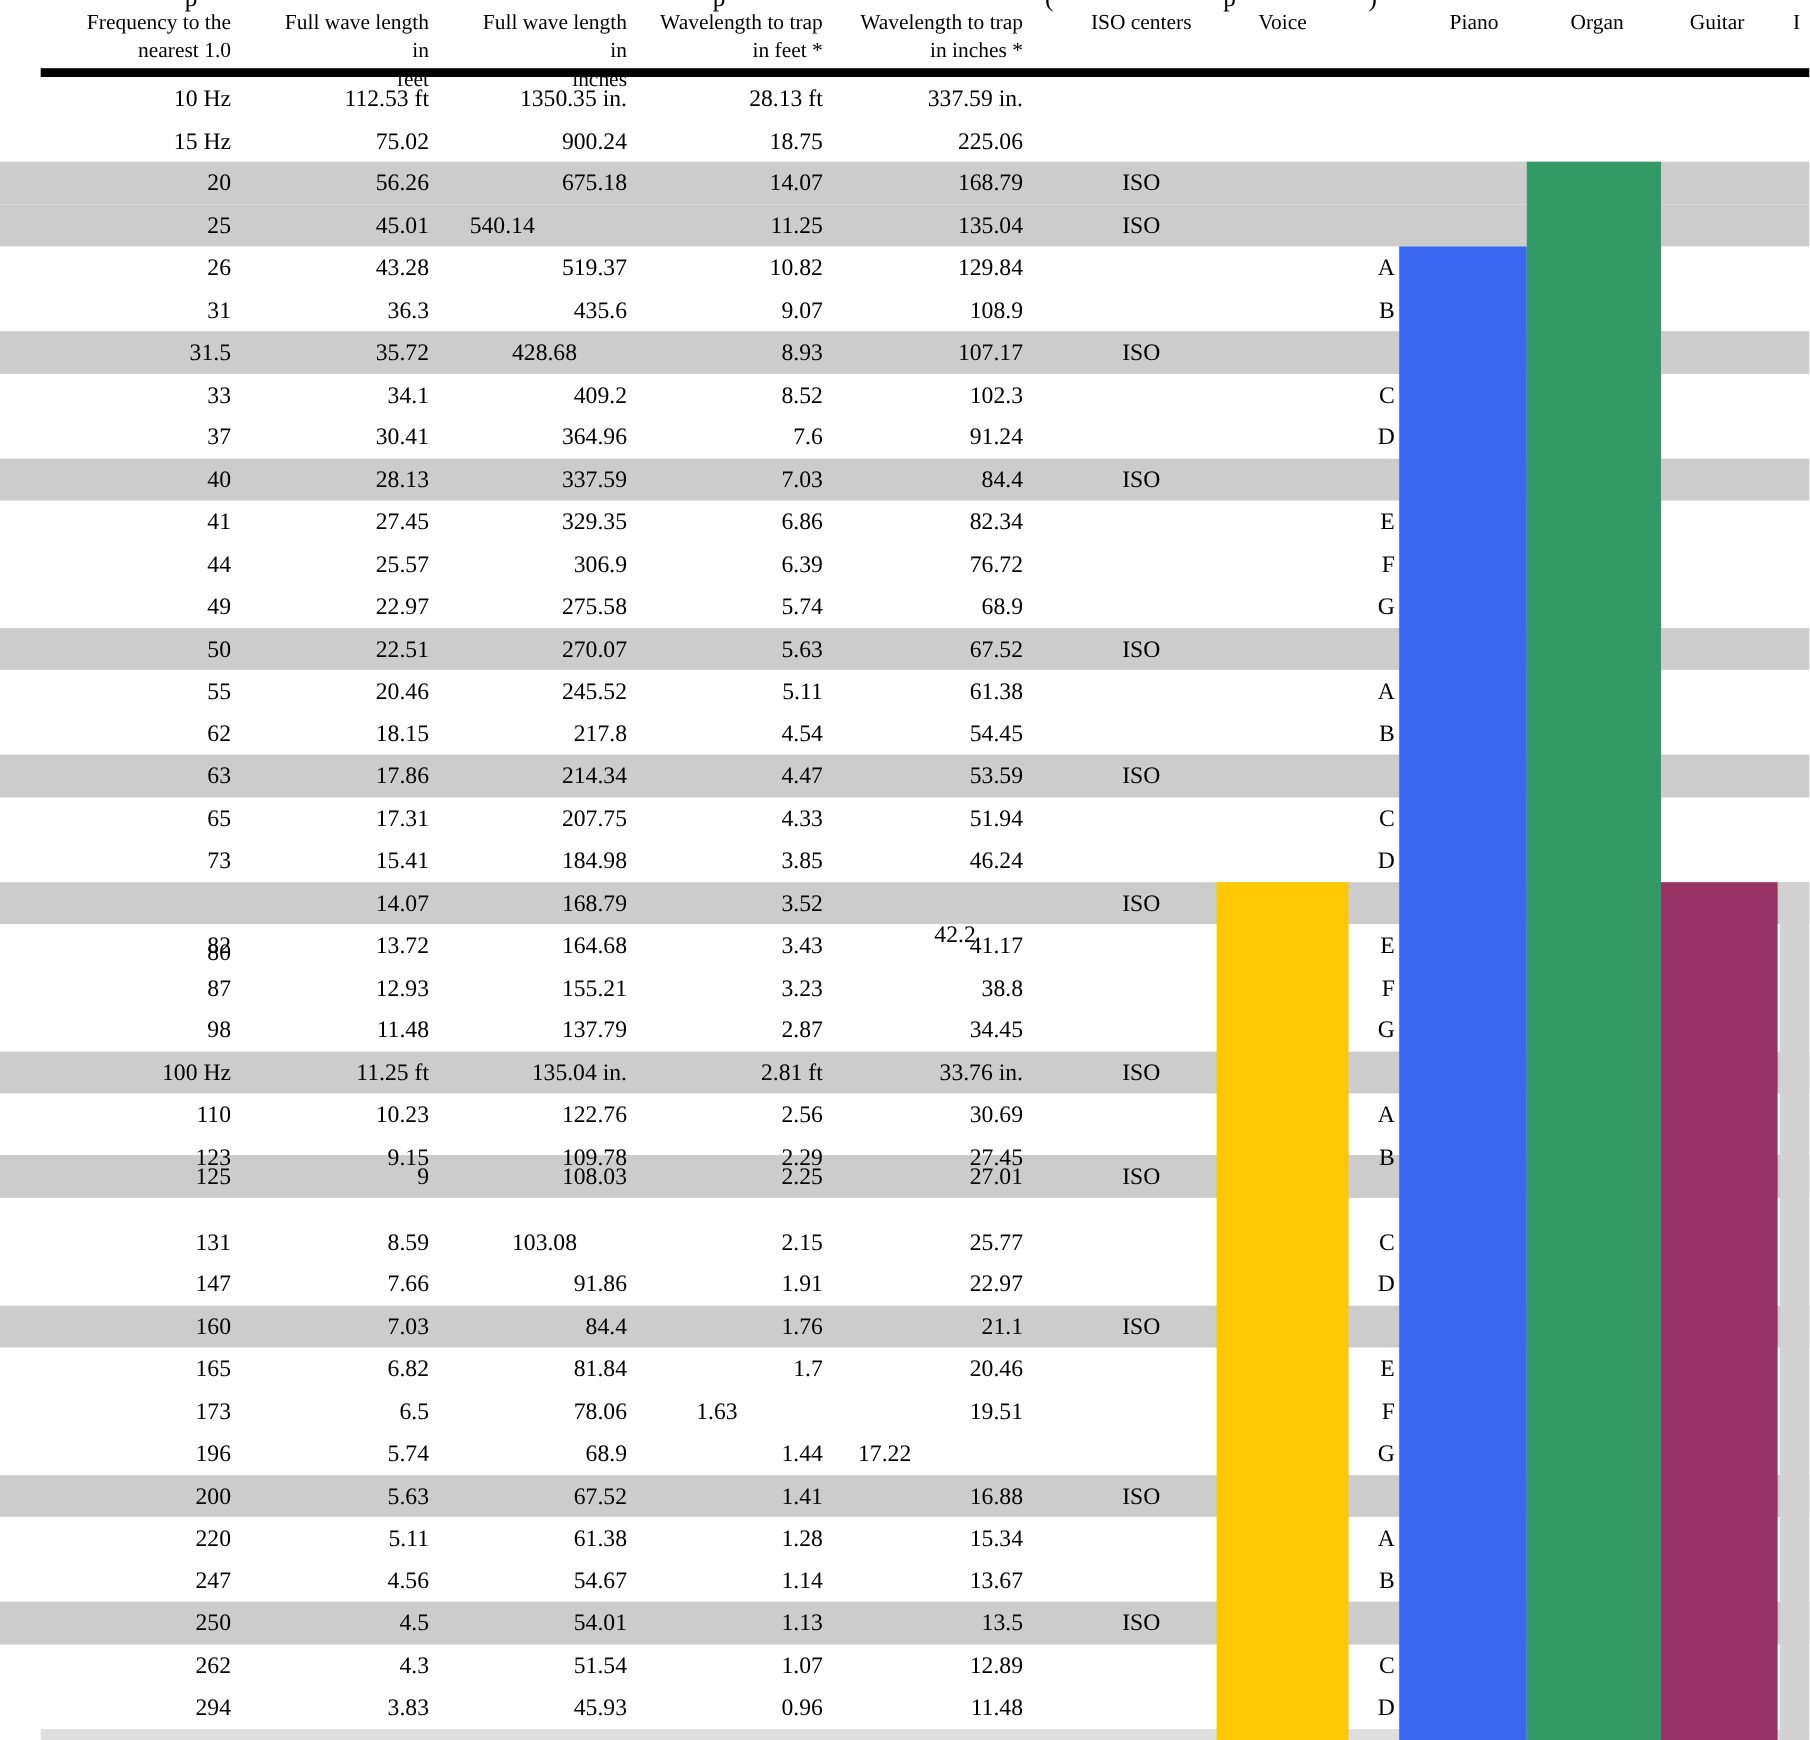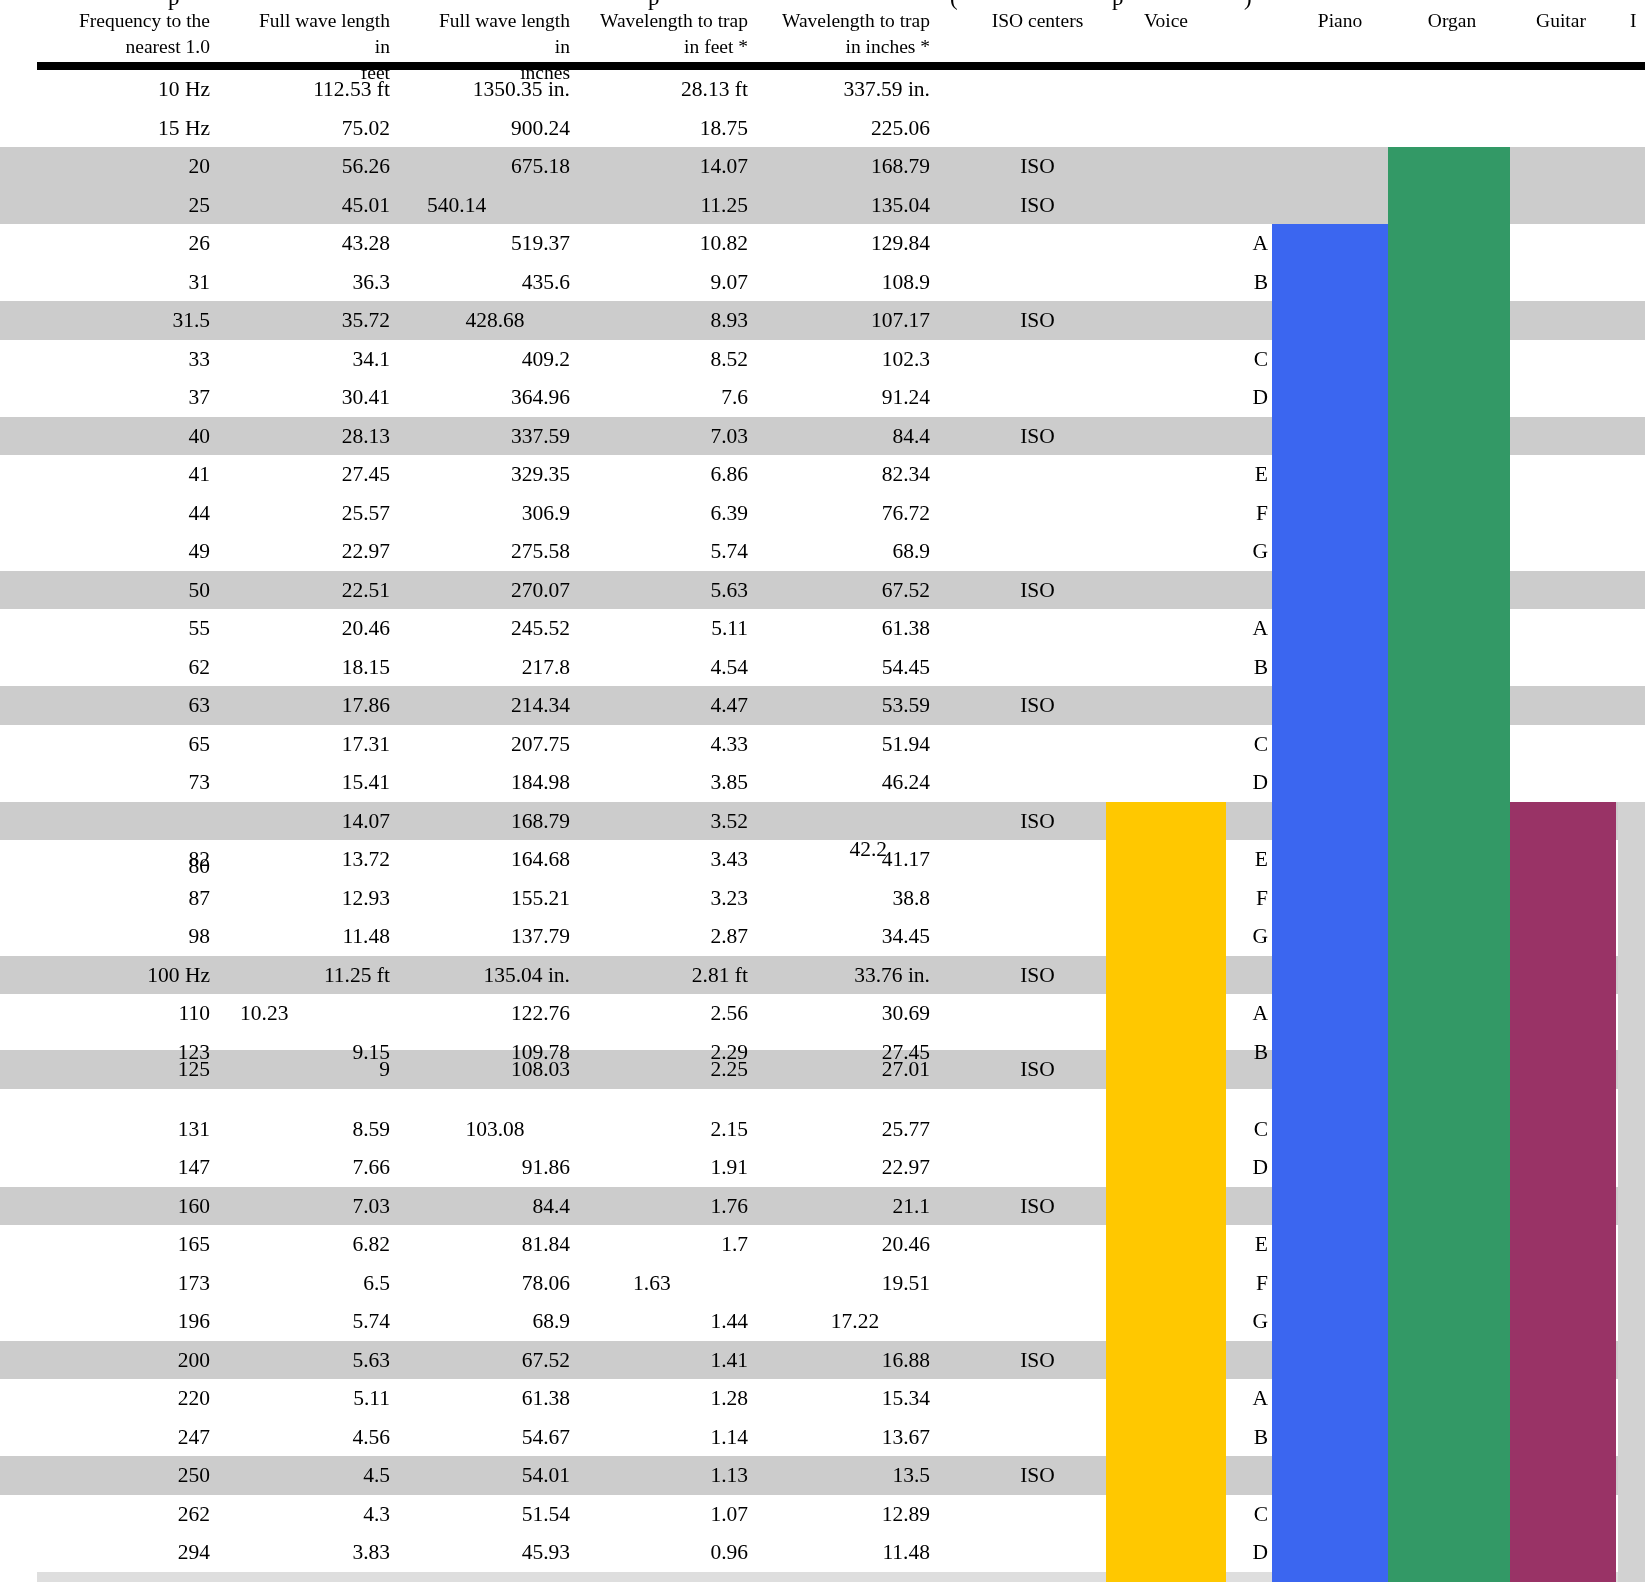--- a/index.html
+++ b/index.html
@@ -310,21 +310,21 @@
         <div class="cell" style="left: 240px; width: 150px; text-align: right;">11.25 ft</div>
         <div class="cell" style="left: 420px; width: 150px; text-align: right;">135.04 in.</div>
         <div class="cell" style="left: 598px; width: 150px; text-align: right;">2.81 ft</div>
         <div class="cell" style="left: 780px; width: 150px; text-align: right;">33.76 in.</div>
         <div class="cell" style="left: 985px; width: 105px; text-align: center;">ISO</div>
       </div>
     </div>
     <div class="row" style="top: 994px;">
       <div class="cells">
         <div class="cell" style="left: 40px; width: 170px; text-align: right;">110</div>
-        <div class="cell" style="left: 240px; width: 150px; ">10.23</div>
+        <div class="cell" style="left: 240px; width: 150px; text-align: right;">10.23</div>
         <div class="cell" style="left: 420px; width: 150px; text-align: right;">122.76</div>
         <div class="cell" style="left: 598px; width: 150px; text-align: right;">2.56</div>
         <div class="cell" style="left: 780px; width: 150px; text-align: right;">30.69</div>
         <div class="cell" style="left: 1180px; width: 88px; text-align: right;">A</div>
       </div>
     </div>
     <div class="row" style="top: 1032.5px;">
       <div class="cells">
         <div class="cell" style="left: 40px; width: 170px; text-align: right;">123</div>
         <div class="cell" style="left: 240px; width: 150px; text-align: right;">9.15</div>
@@ -393,21 +393,21 @@
         <div class="cell" style="left: 780px; width: 150px; text-align: right;">19.51</div>
         <div class="cell" style="left: 1180px; width: 88px; text-align: right;">F</div>
       </div>
     </div>
     <div class="row" style="top: 1302px;">
       <div class="cells">
         <div class="cell" style="left: 40px; width: 170px; text-align: right;">196</div>
         <div class="cell" style="left: 240px; width: 150px; text-align: right;">5.74</div>
         <div class="cell" style="left: 420px; width: 150px; text-align: right;">68.9</div>
         <div class="cell" style="left: 598px; width: 150px; text-align: right;">1.44</div>
-        <div class="cell" style="left: 780px; width: 150px; text-align: center;">17.22</div>
+        <div class="cell" style="left: 780px; width: 150px; text-align: left;">17.22</div>
         <div class="cell" style="left: 1180px; width: 88px; text-align: right;">G</div>
       </div>
     </div>
     <div class="row iso" style="top: 1340.5px;">
       <div class="cells">
         <div class="cell" style="left: 40px; width: 170px; text-align: right;">200</div>
         <div class="cell" style="left: 240px; width: 150px; text-align: right;">5.63</div>
         <div class="cell" style="left: 420px; width: 150px; text-align: right;">67.52</div>
         <div class="cell" style="left: 598px; width: 150px; text-align: right;">1.41</div>
         <div class="cell" style="left: 780px; width: 150px; text-align: right;">16.88</div>

